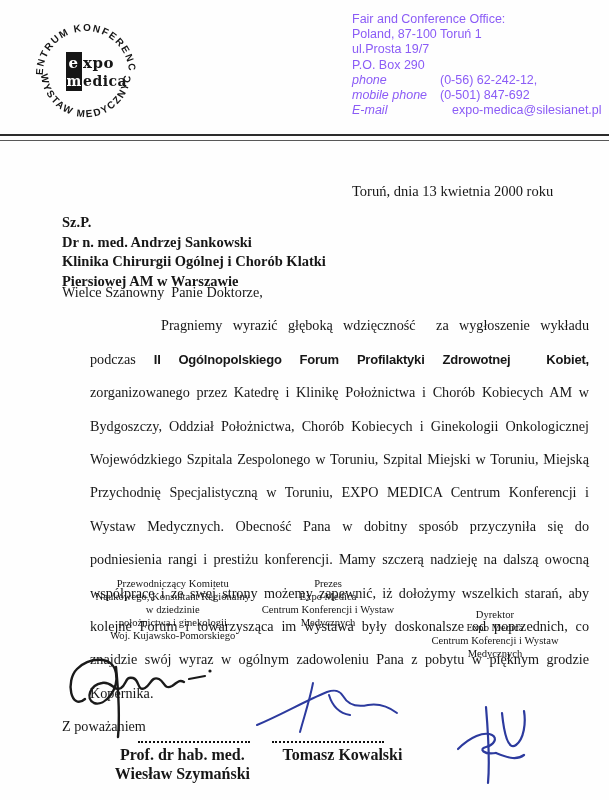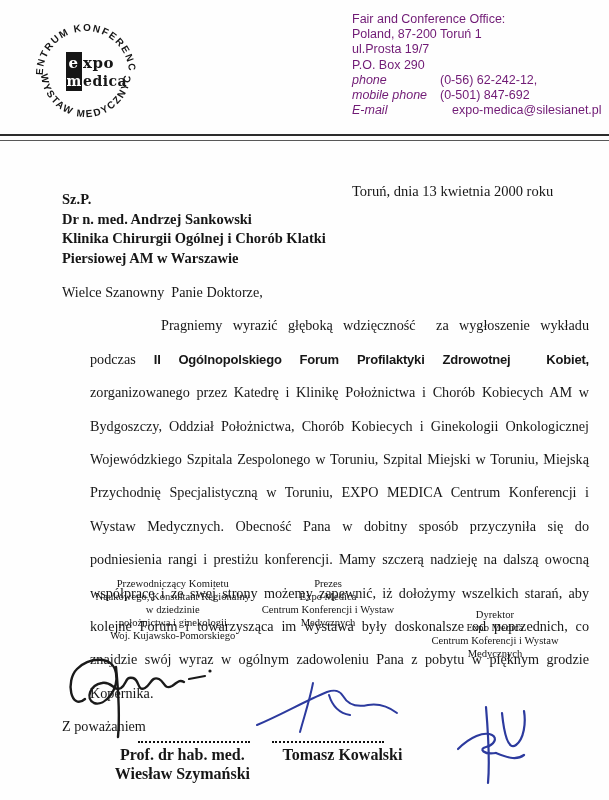--- a/index.html
+++ b/index.html
@@ -8,21 +8,21 @@
     background:#fefefe;overflow:hidden;color:#161616;
     font-family:"Liberation Serif", serif;
   }
   
   .logo{position:absolute;left:34px;top:22px;width:104px;height:100px;}
   .logo svg{width:100%;height:100%;}
   .logo .arc{font-family:"Liberation Sans",sans-serif;font-weight:bold;font-size:10px;letter-spacing:1.6px;fill:#161616;}
   .logo .brand{font-family:"DejaVu Serif",serif;font-weight:bold;}
   .contact{
     position:absolute;left:352px;top:12px;width:250px;
-    font-family:"Liberation Sans",sans-serif;font-size:12.5px;line-height:15.2px;color:#701a75;
+    font-family:"Liberation Sans",sans-serif;font-size:12.5px;line-height:15.2px;color:#8b5cf6;
   }
   .contact .crow{display:flex;}
   .contact .clabel{min-width:88px;font-style:italic;}
   .rule{position:absolute;left:0;right:0;top:134px;height:4px;border-top:2px solid #2c2c2c;border-bottom:1px solid #585858;}
   
   .dateline{position:absolute;left:352px;top:183px;font-size:14.5px;}
   .addressee{position:absolute;left:62px;top:190px;font-weight:bold;font-size:14.5px;line-height:19.5px;white-space:pre-line;}
   
   .bodytext{position:absolute;left:62px;top:276px;width:527px;font-size:14.2px;line-height:33.4px;}
   .bodytext p{margin:0;text-align:justify;}
@@ -34,21 +34,21 @@
   .sigrow{position:absolute;left:36px;top:577px;width:548px;display:flex;justify-content:space-between;}
   .sigcol{display:flex;flex-direction:column;align-items:center;}
   .sigcol.c1{width:214px;align-items:flex-end;}
   .sigcol.c2{width:156px;font-family:Liberation Serif, serif;}
   .sigcol.c3{width:178px;gap:31px;}
   .sig-title{height:70px;font-size:10.6px;line-height:13px;text-align:center;white-space:pre-line;}
   .sig-draw{height:92px;width:100%;display:flex;align-items:flex-end;justify-content:center;}
   .sig-draw.raised{align-items:flex-start;}
   .sig-dot{width:112px;border-top:2.5px dotted #101010;margin:2px 0 3px 0;}
   .sig-name{font-weight:bold;font-size:16px;line-height:18.5px;text-align:center;white-space:pre-line;margin-left:29px;}
-  .pre{white-space:pre-line;}
+  .pre{white-space:pre-line;margin-top:23px;}
 </style>
 </head>
 <body>
 
 <div class="page">
 
   <div class="logo">
     <svg viewBox="0 0 100 100">
       <defs>
         <path id="arcTop" d="M 7,52 A 43,43 0 0 1 93,52"></path>
@@ -63,21 +63,21 @@
       <rect x="30" y="30" width="16" height="39" fill="#161616"></rect>
       <text class="brand" x="32.5" y="46" font-size="15" fill="#ffffff">e</text>
       <text class="brand" x="47" y="46" font-size="15" letter-spacing="0.5" fill="#161616">xpo</text>
       <text class="brand" x="30.5" y="64" font-size="14" fill="#ffffff">m</text>
       <text class="brand" x="47" y="64" font-size="14" letter-spacing="0.5" fill="#161616">edica</text>
     </svg>
   </div>
 
   <div class="contact">
     <div>Fair and Conference Office:</div>
-    <div>Poland, 87-200 Toruń 1</div>
+    <div>Poland, 87-100 Toruń 1</div>
     <div>ul.Prosta 19/7</div>
     <div>P.O. Box 290</div>
     <div class="crow">
       <span class="clabel">phone</span>
       <span>(0-56) 62-242-12,</span>
     </div>
     <div class="crow">
       <span class="clabel">mobile phone</span>
       <span>(0-501) 847-692</span>
     </div>

